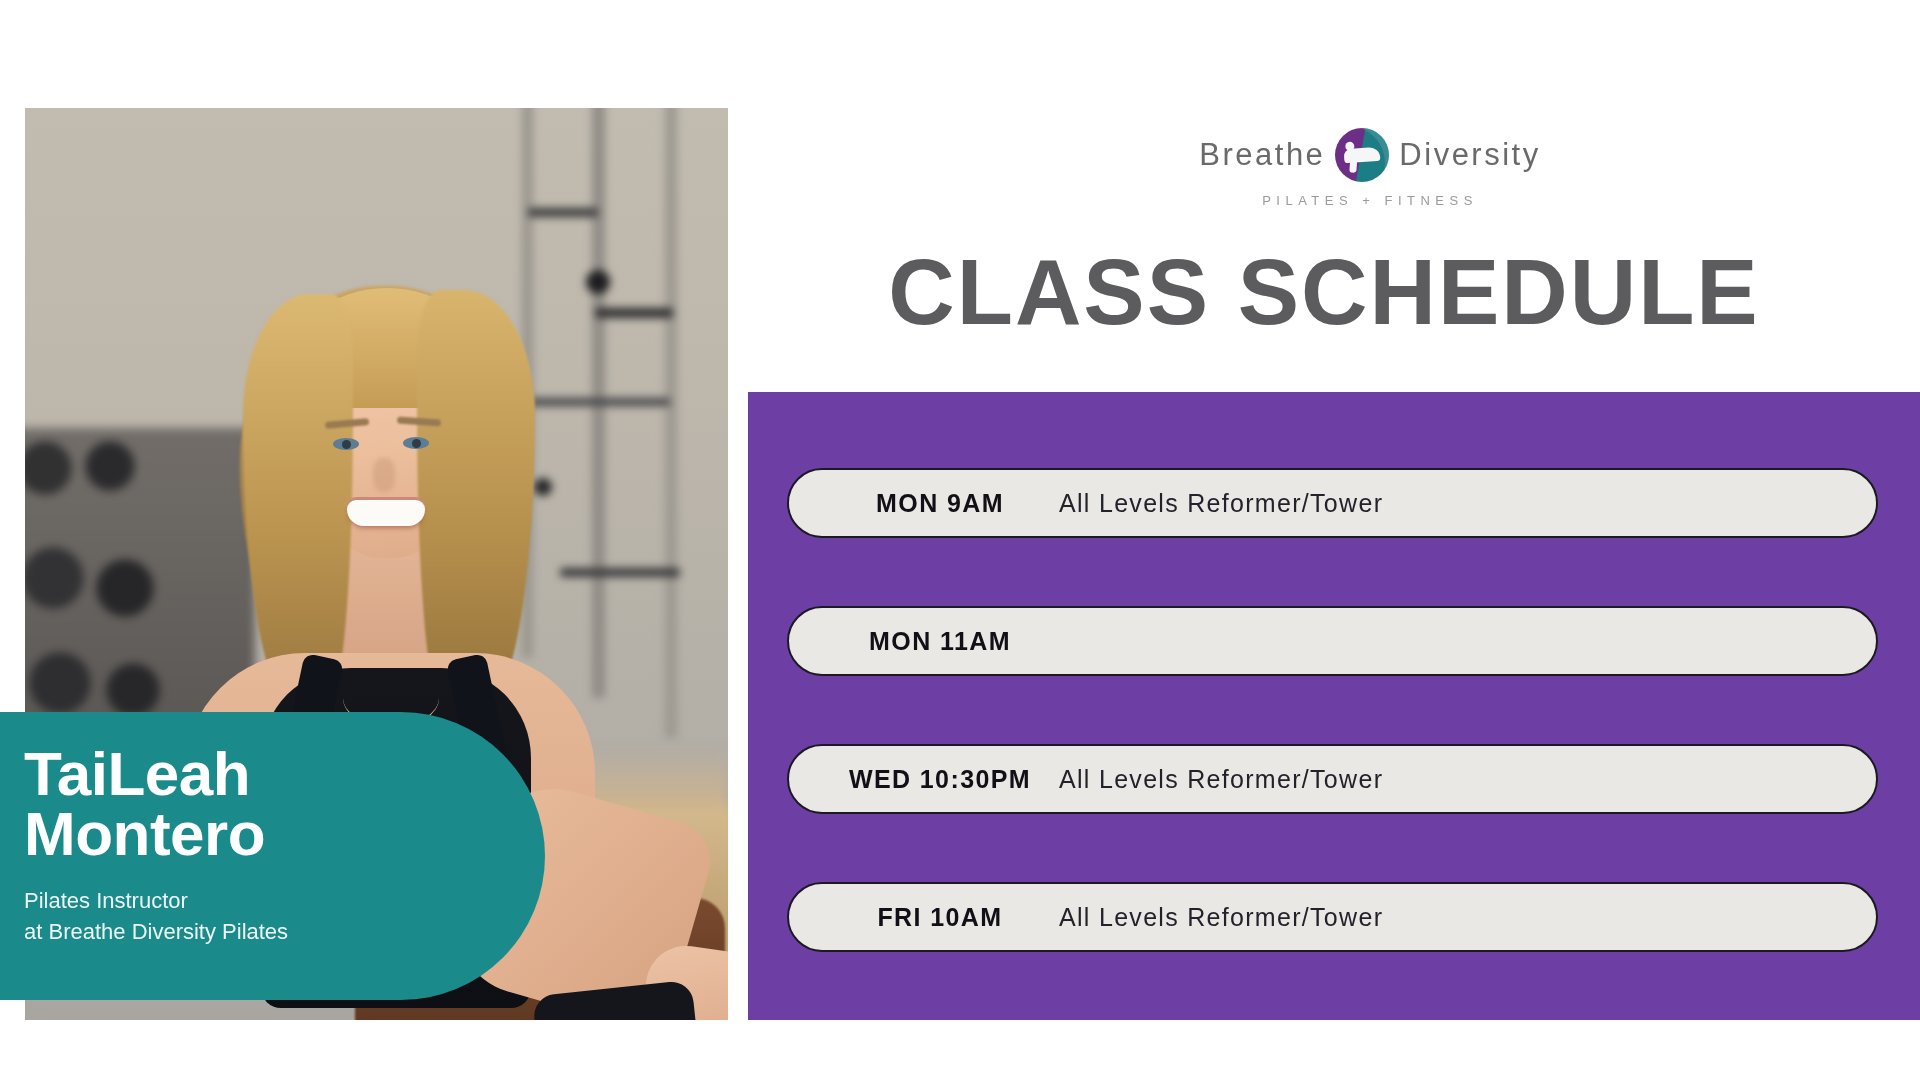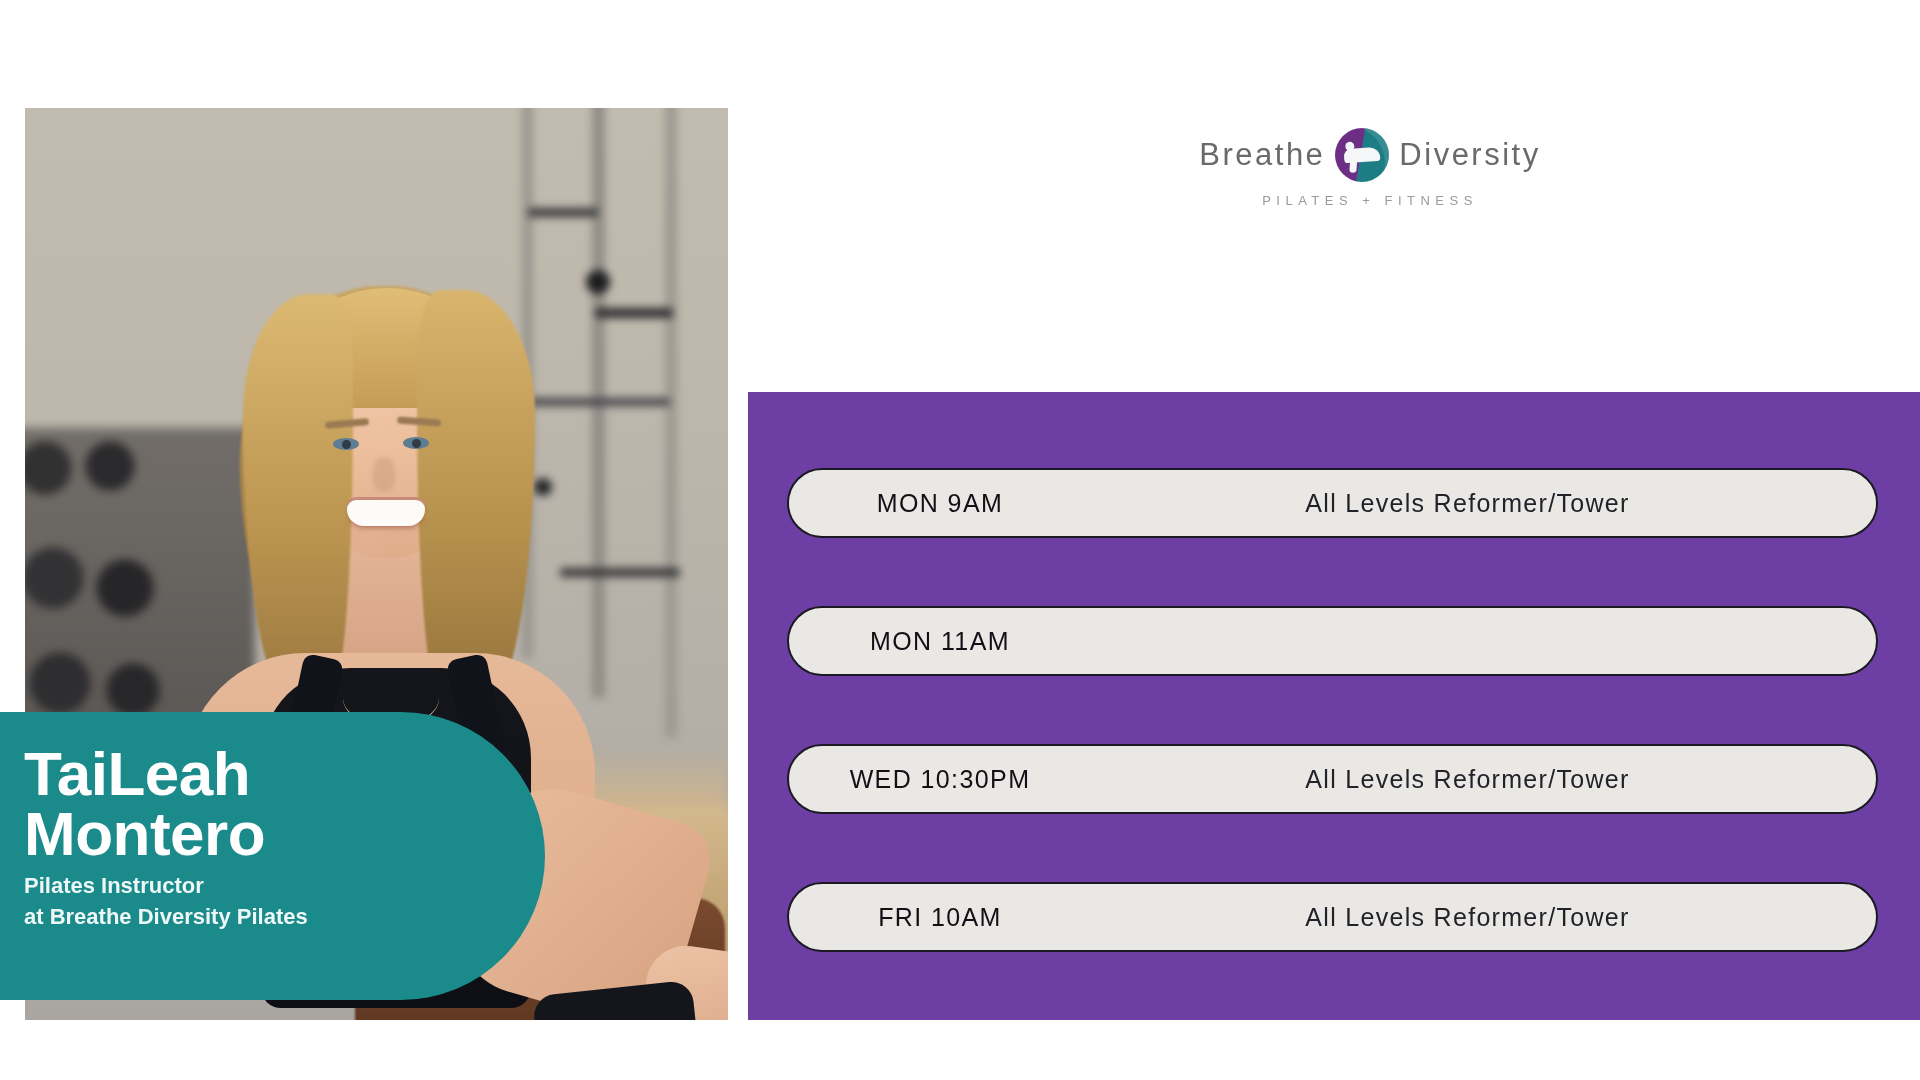--- a/index.html
+++ b/index.html
@@ -213,22 +213,22 @@
     background:#1a8a8a;
     border-radius:0 144px 144px 0;
     padding:32px 0 0 24px;
     z-index:6;
   }
   .name-card .nm-name {
     font-size:62px; line-height:.96; font-weight:700; color:#ffffff;
     letter-spacing:-.5px; white-space:pre-line;
   }
   .name-card .nm-role {
-    margin-top:7px; font-size:22px; line-height:1.42; color:#eef8f8;
-    font-weight:700; white-space:pre-line;
+    margin-top:22px; font-size:22px; line-height:1.42; color:#eef8f8;
+    font-weight:400; white-space:pre-line;
   }
 
   
   .logo-lockup {
     position:absolute; left:1195px; top:128px;
     width:350px; text-align:center; z-index:3;
   }
   .logo-row {
     display:flex; align-items:center; justify-content:center; gap:10px;
   }
@@ -285,24 +285,24 @@
     height:70px;
     background:#eae8e5;
     border:2.5px solid #1b1a22;
     border-radius:35px;
     display:flex; align-items:center;
     margin-bottom:68px;
   }
   .pill:last-child { margin-bottom:0; }
   .pill .p-time {
     width:270px; text-align:center; flex:0 0 auto;
-    font-size:25px; font-weight:400; letter-spacing:1.4px; color:#121016;padding-left:32px;
+    font-size:25px; font-weight:700; letter-spacing:1.4px; color:#121016;padding-left:32px;
   }
   .pill .p-class {
-    flex:1 1 auto; text-align:center;
+    flex:1 1 auto; text-align:left;
     font-size:25px; font-weight:400; letter-spacing:1.3px; color:#23222a;
   }
 </style>
 </head>
 <body>
 
 <div class="canvas">
 
   <div class="photo-panel">
     <div class="ph-wall"></div>
@@ -368,20 +368,21 @@
       <span class="lw">Breathe</span>
       <span class="logo-mark">
         <span class="lm-swoosh"></span>
         <span class="lm-fig"></span>
       </span>
       <span class="lw">Diversity</span>
     </div>
     <div class="logo-sub">PILATES + FITNESS</div>
   </div>
 
+  <div class="page-title">CLASS SCHEDULE</div>
 
   <div class="schedule-panel">
     <div class="pill-list" id="pill-list">
         <div class="pill">
           <span class="p-time">MON 9AM</span>
           <span class="p-class">All Levels Reformer/Tower</span>
         </div>
         <div class="pill">
           <span class="p-time">MON 11AM</span>
         </div>

